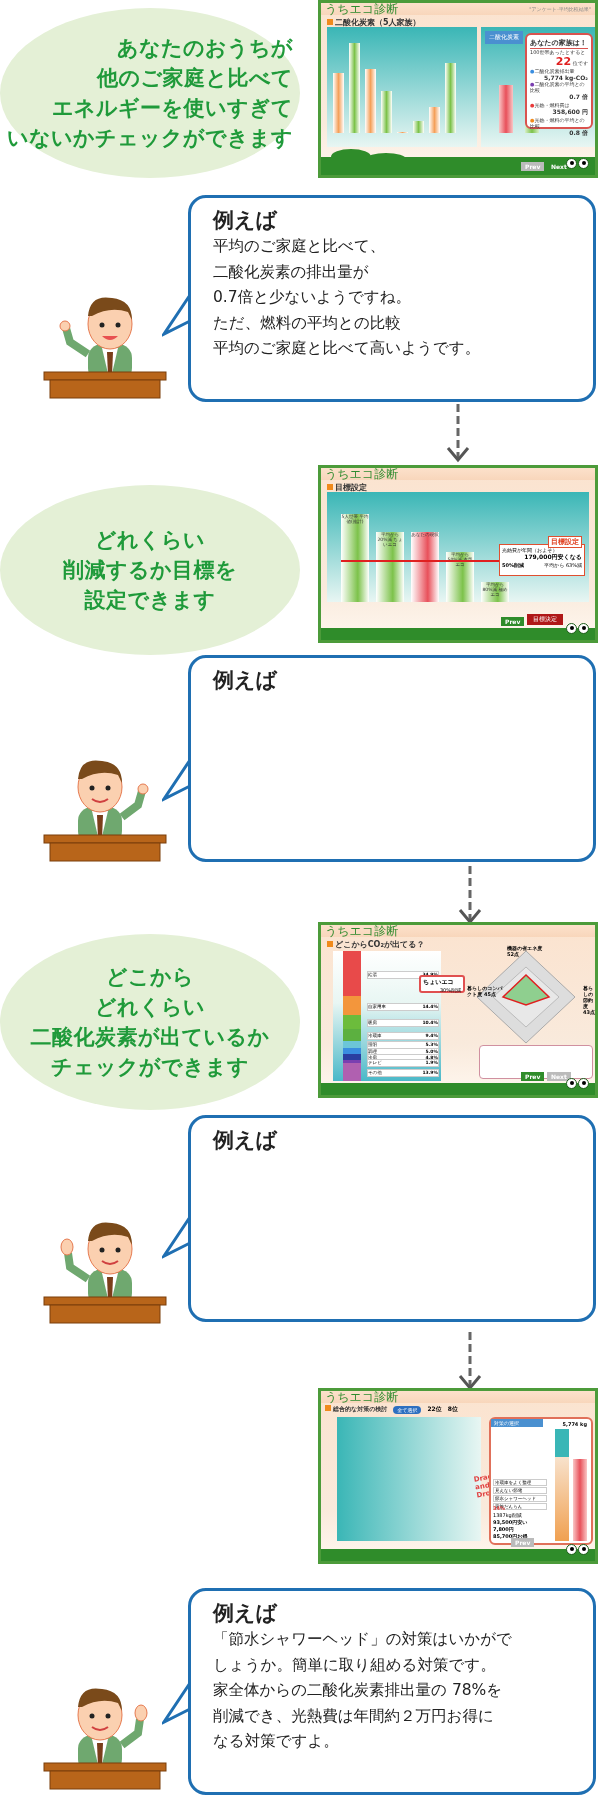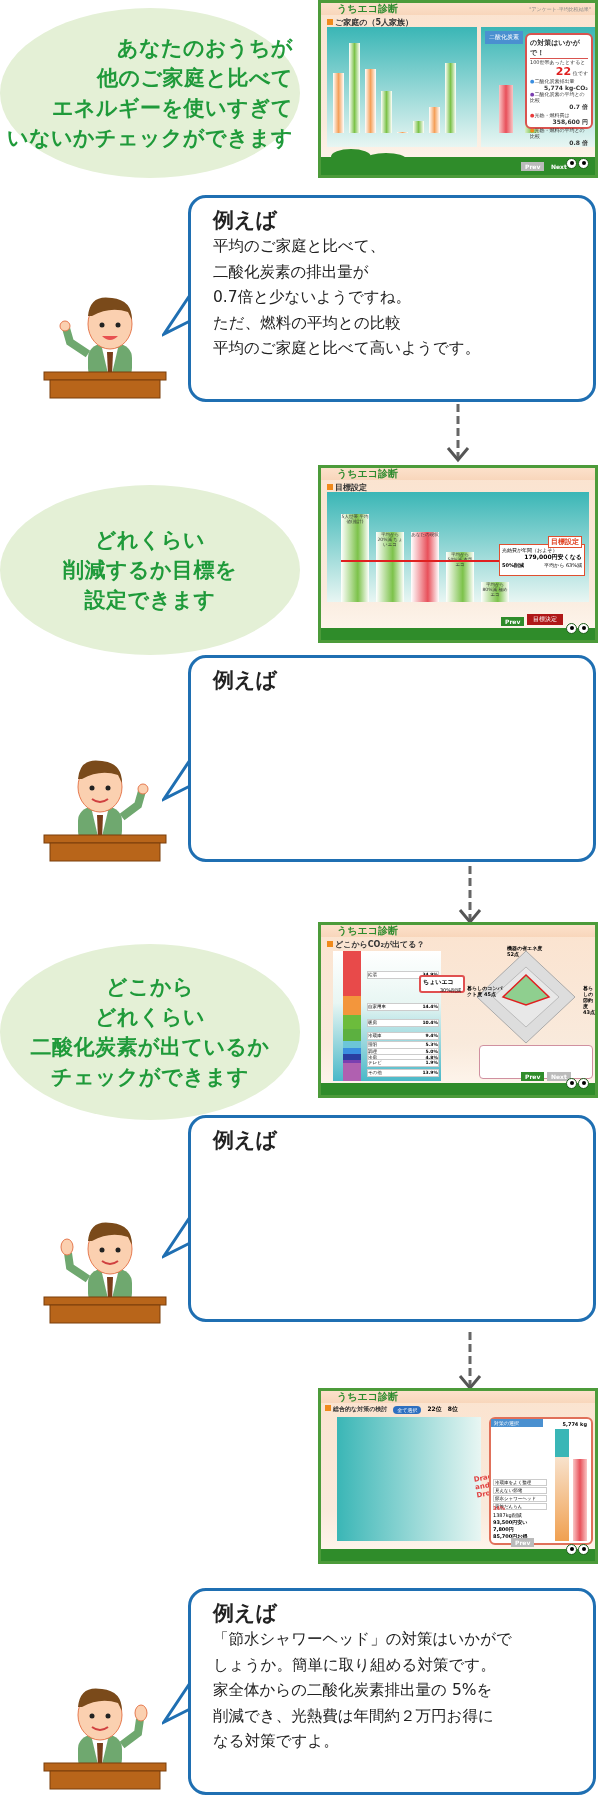--- a/index.html
+++ b/index.html
@@ -10,21 +10,21 @@
     position:absolute; left:0; width:300px; height:170px; border-radius:50%;
     background:#e4f0d6; display:flex; align-items:center; justify-content:center; text-align:center;
   }
   .ellipse-text { color:#1f9a3a; font-weight:bold; font-size:21px; line-height:30px; white-space:pre-line; letter-spacing:0.5px; }
 
   .shot {
     position:absolute; left:318px; width:280px; height:170px; border:3px solid #4c9b3a;
     background:linear-gradient(#fbe3cf,#f9eadc 70%, #fff7ef); box-sizing:border-box; overflow:hidden;
   }
   .shot-bar { height:12px; background:linear-gradient(#fce1cb,#f8d6bb); display:flex; justify-content:space-between; align-items:center; padding:0 4px; }
-  .shot-brand { font-size:10px; color:#2e8b2e; font-weight:bold;margin-left:12px; }
+  .shot-brand { font-size:12px; color:#2e8b2e; font-weight:normal; }
   .shot-meta { font-size:5px; color:#888; }
   .shot-title { font-size:8px; font-weight:bold; color:#333; padding:2px 6px; }
   .shot-title::before { content:""; display:inline-block; width:6px; height:6px; background:#f08a1c; margin-right:2px; }
   .grass { position:absolute; left:0; bottom:0; width:100%; height:18px; background:#2f8c2a; }
   .grass-bump { position:absolute; bottom:10px; background:#2f8c2a; border-radius:50% 50% 0 0; }
   .eyes { position:absolute; right:6px; bottom:6px; display:flex; gap:1px; }
   .eye { width:9px; height:9px; border-radius:50%; background:#fff; border:1px solid #1d5e1a; position:relative; }
   .eye::after { content:""; position:absolute; width:4px; height:4px; border-radius:50%; background:#000; left:3px; top:2px; }
   .nav-btn { position:absolute; bottom:4px; height:9px; font-size:6px; color:#fff; font-weight:bold; display:flex; align-items:center; padding:0 4px; }
 
@@ -48,41 +48,41 @@
 他のご家庭と比べて
 エネルギーを使いすぎて
 いないかチェックができます</div>
   </div>
 
   <div class="shot" style="top:0; height:178px;">
     <div class="shot-bar">
       <span class="shot-brand">うちエコ診断</span>
       <span class="shot-meta">"アンケート-平均比較結果"</span>
     </div>
-    <div class="shot-title">ご家庭の（5人家族）</div>
+    <div class="shot-title">二酸化炭素（5人家族）</div>
 
     <div style="position:absolute; left:6px; top:24px; width:150px; height:120px; background:linear-gradient(#3ab6b6,#e8f6f3);">
       <div id="s1bars" style="position:absolute; left:6px; right:6px; bottom:14px; height:100px; display:flex; align-items:flex-end; gap:5px;">
           <div title="あなた 12,383円" style="width: 11px; height: 60px; background: linear-gradient(90deg, rgb(255, 255, 255), rgb(244, 160, 90), rgb(255, 255, 255)); position: relative;"></div>
           <div title="平均 13,979円" style="width: 11px; height: 90px; background: linear-gradient(90deg, rgb(255, 255, 255), rgb(124, 194, 74), rgb(255, 255, 255)); position: relative;"></div>
           <div title="あなた 12,907円" style="width: 11px; height: 64px; background: linear-gradient(90deg, rgb(255, 255, 255), rgb(244, 160, 90), rgb(255, 255, 255)); position: relative;"></div>
           <div title="平均 8,110円" style="width: 11px; height: 42px; background: linear-gradient(90deg, rgb(255, 255, 255), rgb(124, 194, 74), rgb(255, 255, 255)); position: relative;"></div>
           <div title="あなた 0円" style="width: 11px; height: 1px; background: linear-gradient(90deg, rgb(255, 255, 255), rgb(244, 160, 90), rgb(255, 255, 255)); position: relative;"></div>
           <div title="平均 1,463円" style="width: 11px; height: 12px; background: linear-gradient(90deg, rgb(255, 255, 255), rgb(124, 194, 74), rgb(255, 255, 255)); position: relative;"></div>
           <div title="あなた 4,882円" style="width: 11px; height: 26px; background: linear-gradient(90deg, rgb(255, 255, 255), rgb(244, 160, 90), rgb(255, 255, 255)); position: relative;"></div>
           <div title="平均 11,290円" style="width: 11px; height: 70px; background: linear-gradient(90deg, rgb(255, 255, 255), rgb(124, 194, 74), rgb(255, 255, 255)); position: relative;"></div>
         </div>
     </div>
 
     <div style="position:absolute; left:160px; top:24px; width:114px; height:120px; background:linear-gradient(#3ab6b6,#e8f6f3);">
       <div style="position:absolute; left:4px; top:4px; background:#4a90d0; color:#fff; font-size:6px; padding:2px 4px;">二酸化炭素</div>
       <div style="position:absolute; left:18px; bottom:14px; width:14px; height:48px; background:linear-gradient(90deg,#f9c6c6,#e8505a,#f9c6c6);"></div>
       <div style="position:absolute; left:44px; bottom:14px; width:14px; height:72px; background:linear-gradient(90deg,#d8efc8,#7cc24a,#d8efc8);"></div>
       <div style="position:absolute; right:2px; top:6px; width:68px; height:96px; background:#fff; border:2px solid #d9534f; border-radius:6px; font-size:5px; padding:3px; box-sizing:border-box; color:#333;">
-        <div style="font-size:7px; font-weight:bold; border-bottom:1px solid #d9534f;">の対策はいかがで！</div>
+        <div style="font-size:7px; font-weight:bold; border-bottom:1px solid #d9534f;">あなたの家族は！</div>
         <div>100世帯あったとすると</div>
         <div style="text-align:right;">
           <span style="font-size:11px; color:#e02020; font-weight:bold;margin-left:10px;">22</span>
           <span>位です</span>
         </div>
         <div id="s1summary">
             <div>
               <div><span style="color:#3a8ee0">●</span>二酸化炭素排出量</div>
               <div style="text-align:right;font-weight:bold;font-size:6px;">5,774 kg-CO₂</div>
             </div>
@@ -205,21 +205,21 @@
     <rect x="10" y="88" width="110" height="18" fill="#b8651a" stroke="#7a3e0a"></rect>
   </svg>
 </div>
 
 <svg class="arrow-down" style="left:458px; top:866px;" viewBox="0 0 24 60">
     <line x1="12" y1="0" x2="12" y2="54" stroke="#666" stroke-width="3" stroke-dasharray="8,4"></line>
     <polyline points="2,44 12,56 22,44" stroke="#555" stroke-width="3" fill="none"></polyline>
   </svg>
 
 <div class="section" style="top:922px; height:400px;">
-  <div class="ellipse" style="top:22px; height:176px;">
+  <div class="ellipse" style="top:12px; height:176px;">
     <div class="ellipse-text">どこから
 どれくらい
 二酸化炭素が出ているか
 チェックができます</div>
   </div>
   <div class="shot" style="top:0; height:176px;">
     <div class="shot-bar">
       <span class="shot-brand">うちエコ診断</span>
       <span class="shot-meta"></span>
     </div>
@@ -369,21 +369,21 @@
       </div>
   </div>
 
   <svg class="bubble-tail" style="top:290px;" viewBox="0 0 32 50">
       <path d="M30 2 L2 44 L30 30" fill="#fff" stroke="#1f6fb2" stroke-width="3"></path>
     </svg>
   <div class="bubble" style="top:200px; height:207px;">
     <div class="bubble-head">例えば</div>
     <div class="bubble-body">「節水シャワーヘッド」の対策はいかがで
 しょうか。簡単に取り組める対策です。
-家全体からの二酸化炭素排出量の 5%を
+家全体からの二酸化炭素排出量の 78%を
 削減でき、光熱費は年間約２万円お得に
 なる対策ですよ。</div>
   </div>
   <svg class="teacher" style="top:295px;" viewBox="0 0 130 110">
     <rect x="38" y="52" width="44" height="38" rx="14" fill="#6fa86f"></rect>
     <polygon points="52,56 68,56 60,90" fill="#fff"></polygon>
     <polygon points="57,60 63,60 62,84 60,88 58,84" fill="#7a3e1a"></polygon>
     <ellipse cx="60" cy="32" rx="22" ry="25" fill="#fbd0b0" stroke="#e67a50"></ellipse>
     <path d="M38 24 Q40 2 62 6 Q82 8 82 28 L78 20 Q60 14 42 24 Z" fill="#7a4a1a"></path>
     <circle cx="52" cy="33" r="2.5" fill="#222"></circle>

